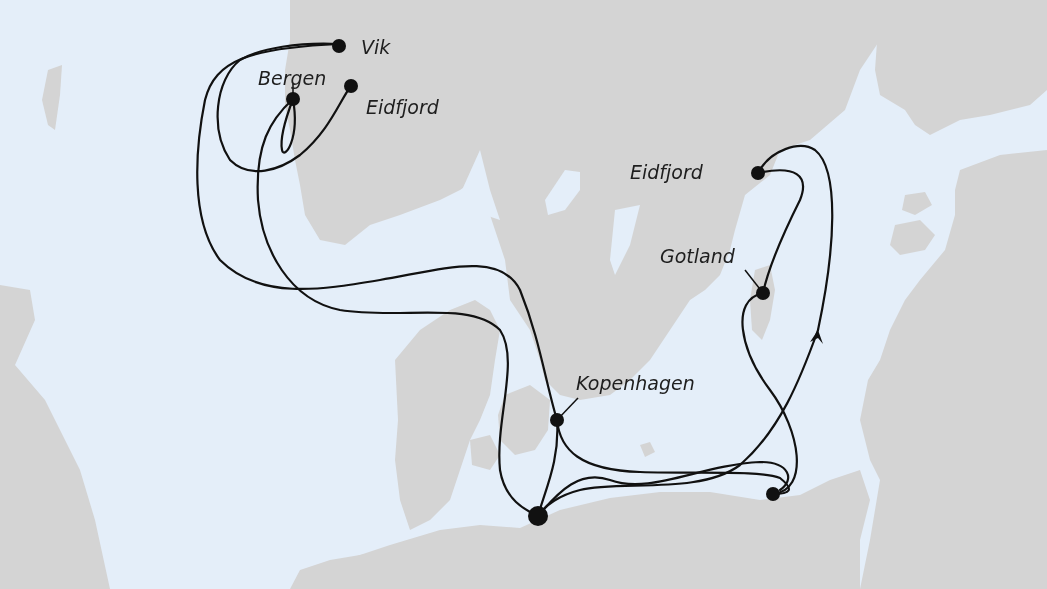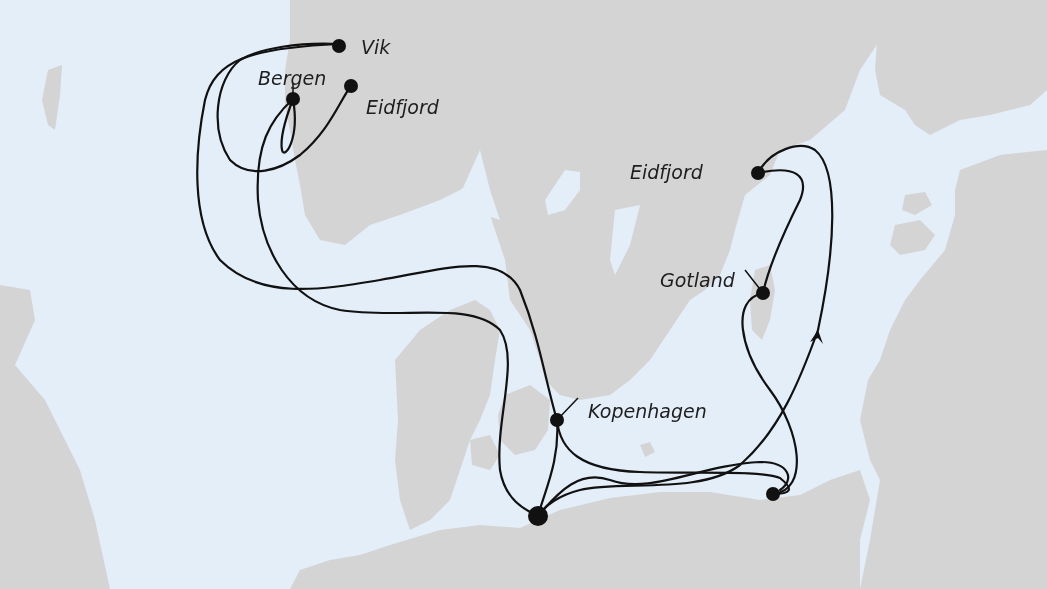--- a/index.html
+++ b/index.html
@@ -83,15 +83,15 @@
       <circle cx="557" cy="420" r="7" fill="#111"></circle>
       <circle cx="773" cy="494" r="7" fill="#111"></circle>
       <circle cx="538" cy="516" r="10" fill="#111"></circle>
     </g>
   </svg>
 
   <div class="label" style="left:361px; top:38px;">Vik</div>
   <div class="label" style="left:258px; top:69px;">Bergen</div>
   <div class="label" style="left:366px; top:78px;margin-top:20px;">Eidfjord</div>
   <div class="label" style="left:630px; top:163px;">Eidfjord</div>
-  <div class="label" style="left:660px; top:247px;margin-top:24px;">Gotland</div>
-  <div class="label" style="left:588px; top:374px;margin-top:28px;">Kopenhagen</div>
+  <div class="label" style="left:660px; top:247px;">Gotland</div>
+  <div class="label" style="left:576px; top:374px;">Kopenhagen</div>
 </div>
 
 </body></html>

